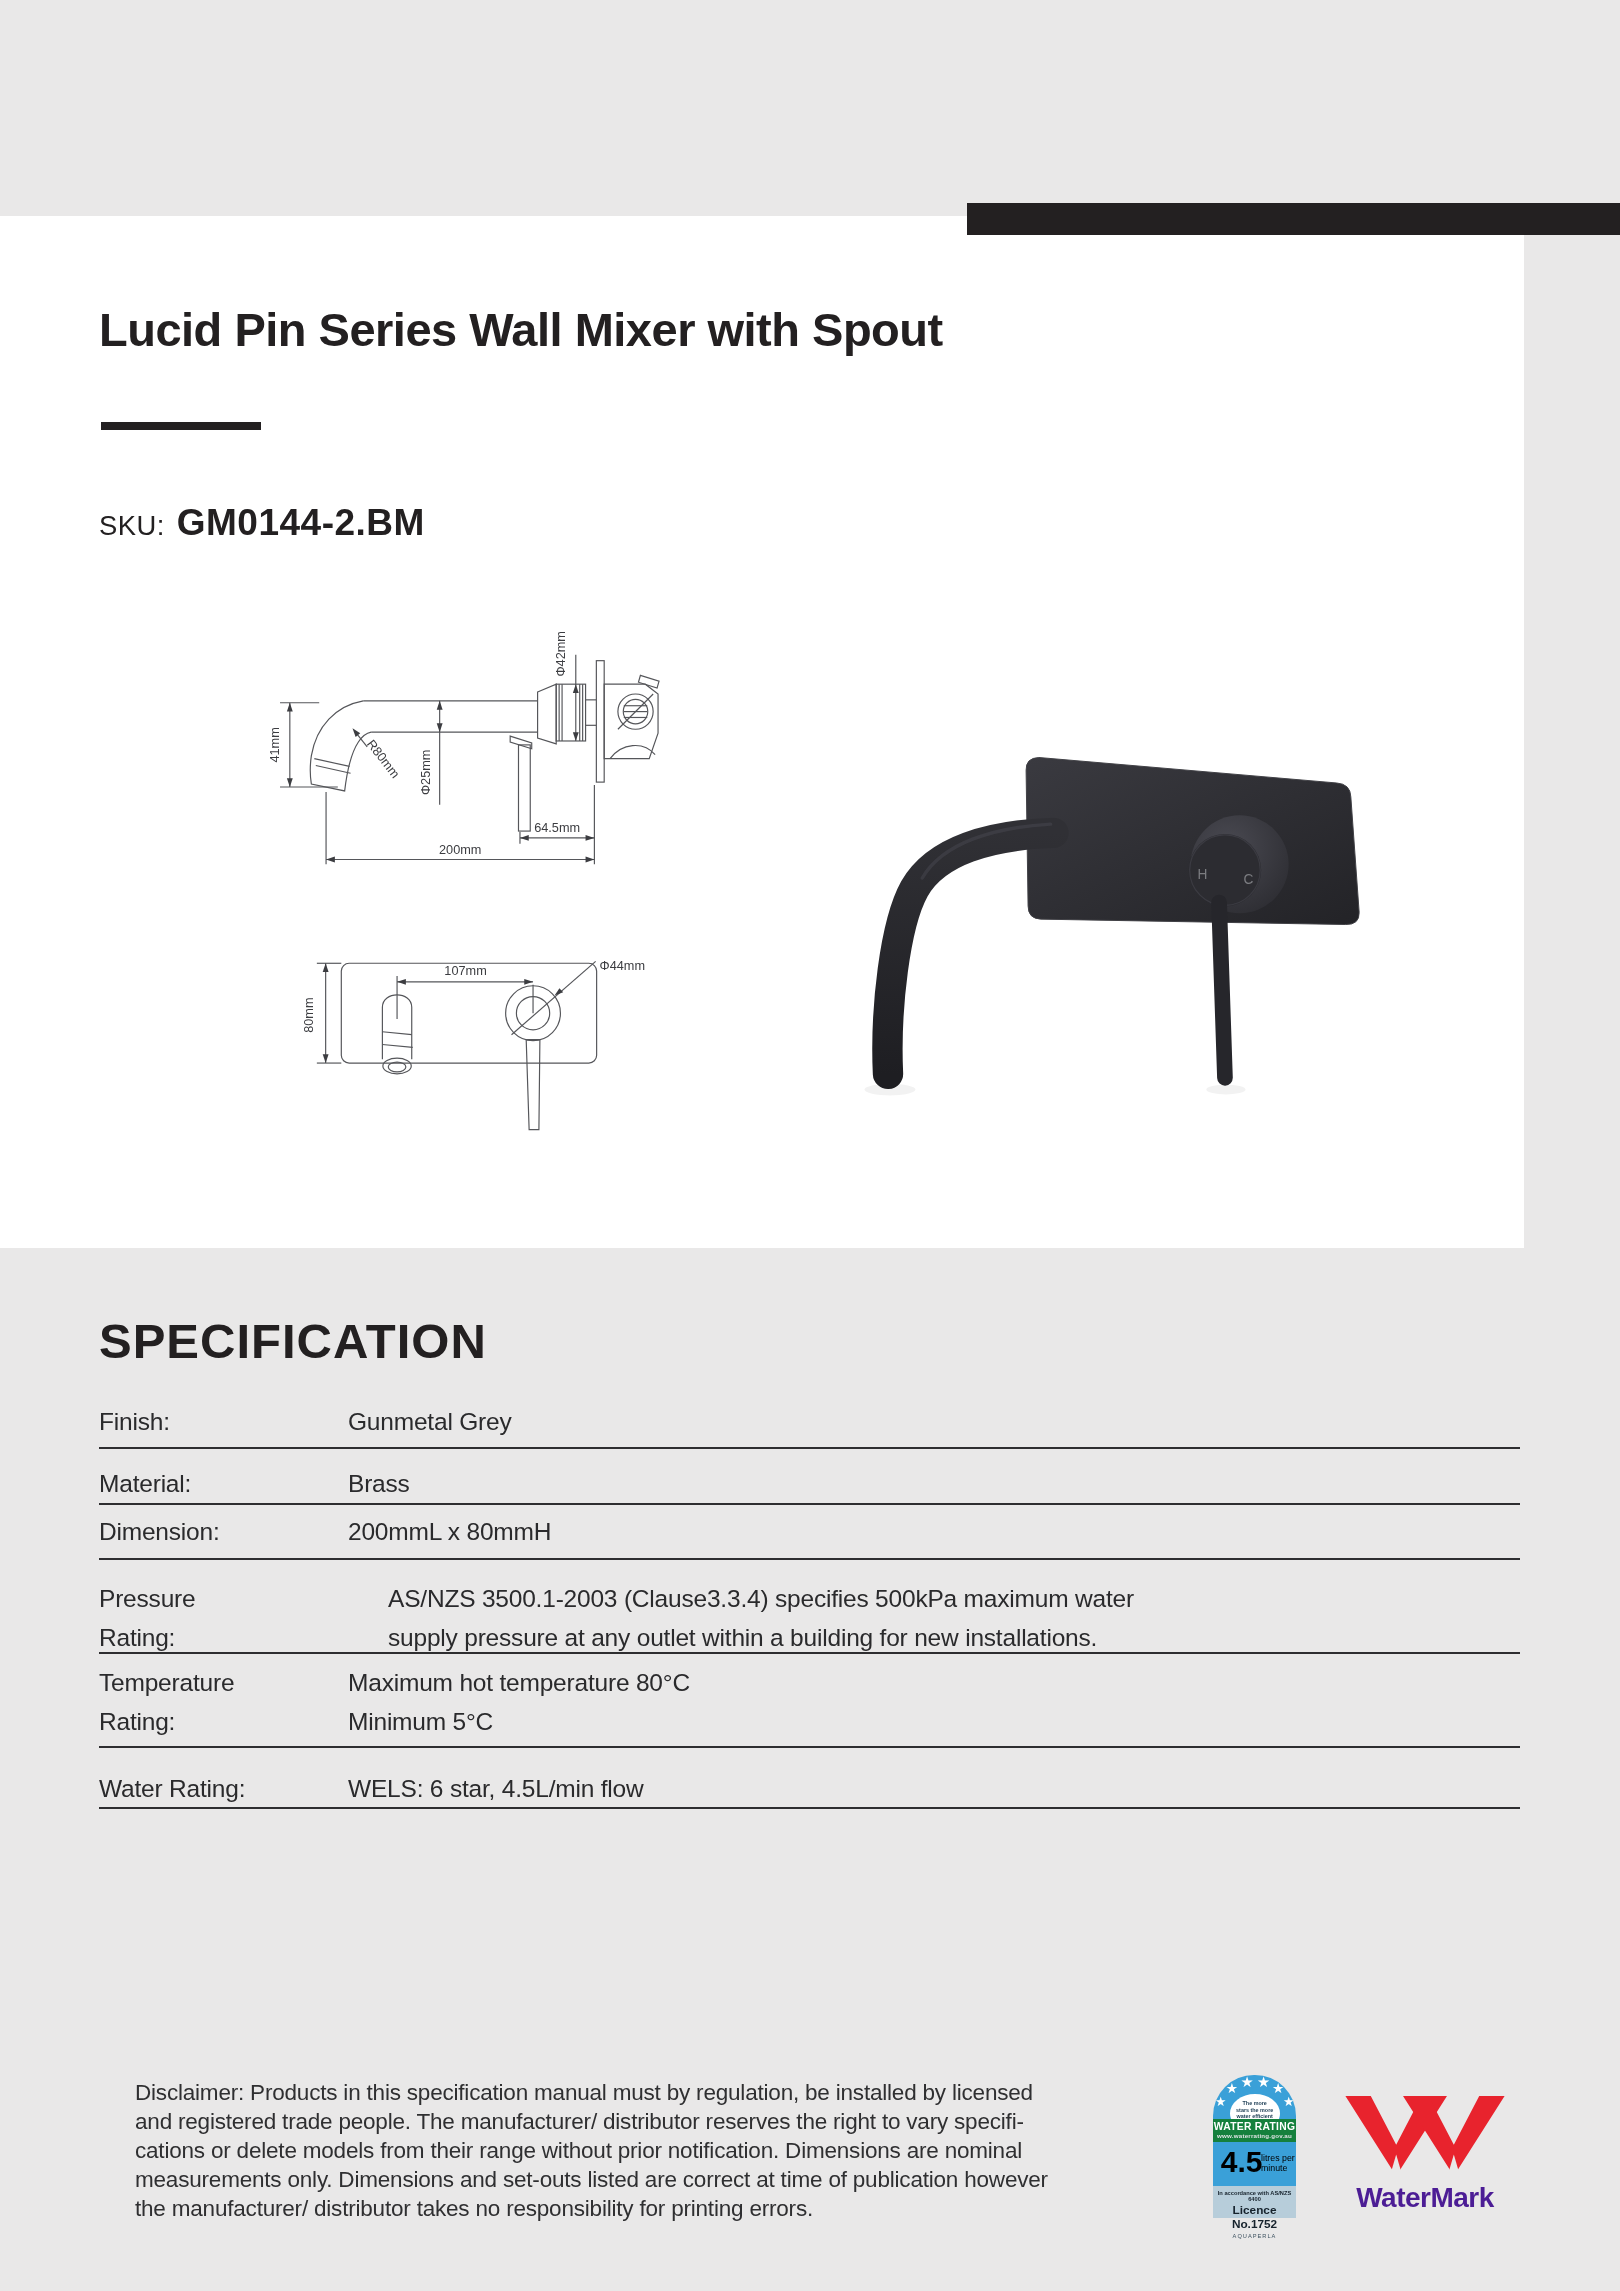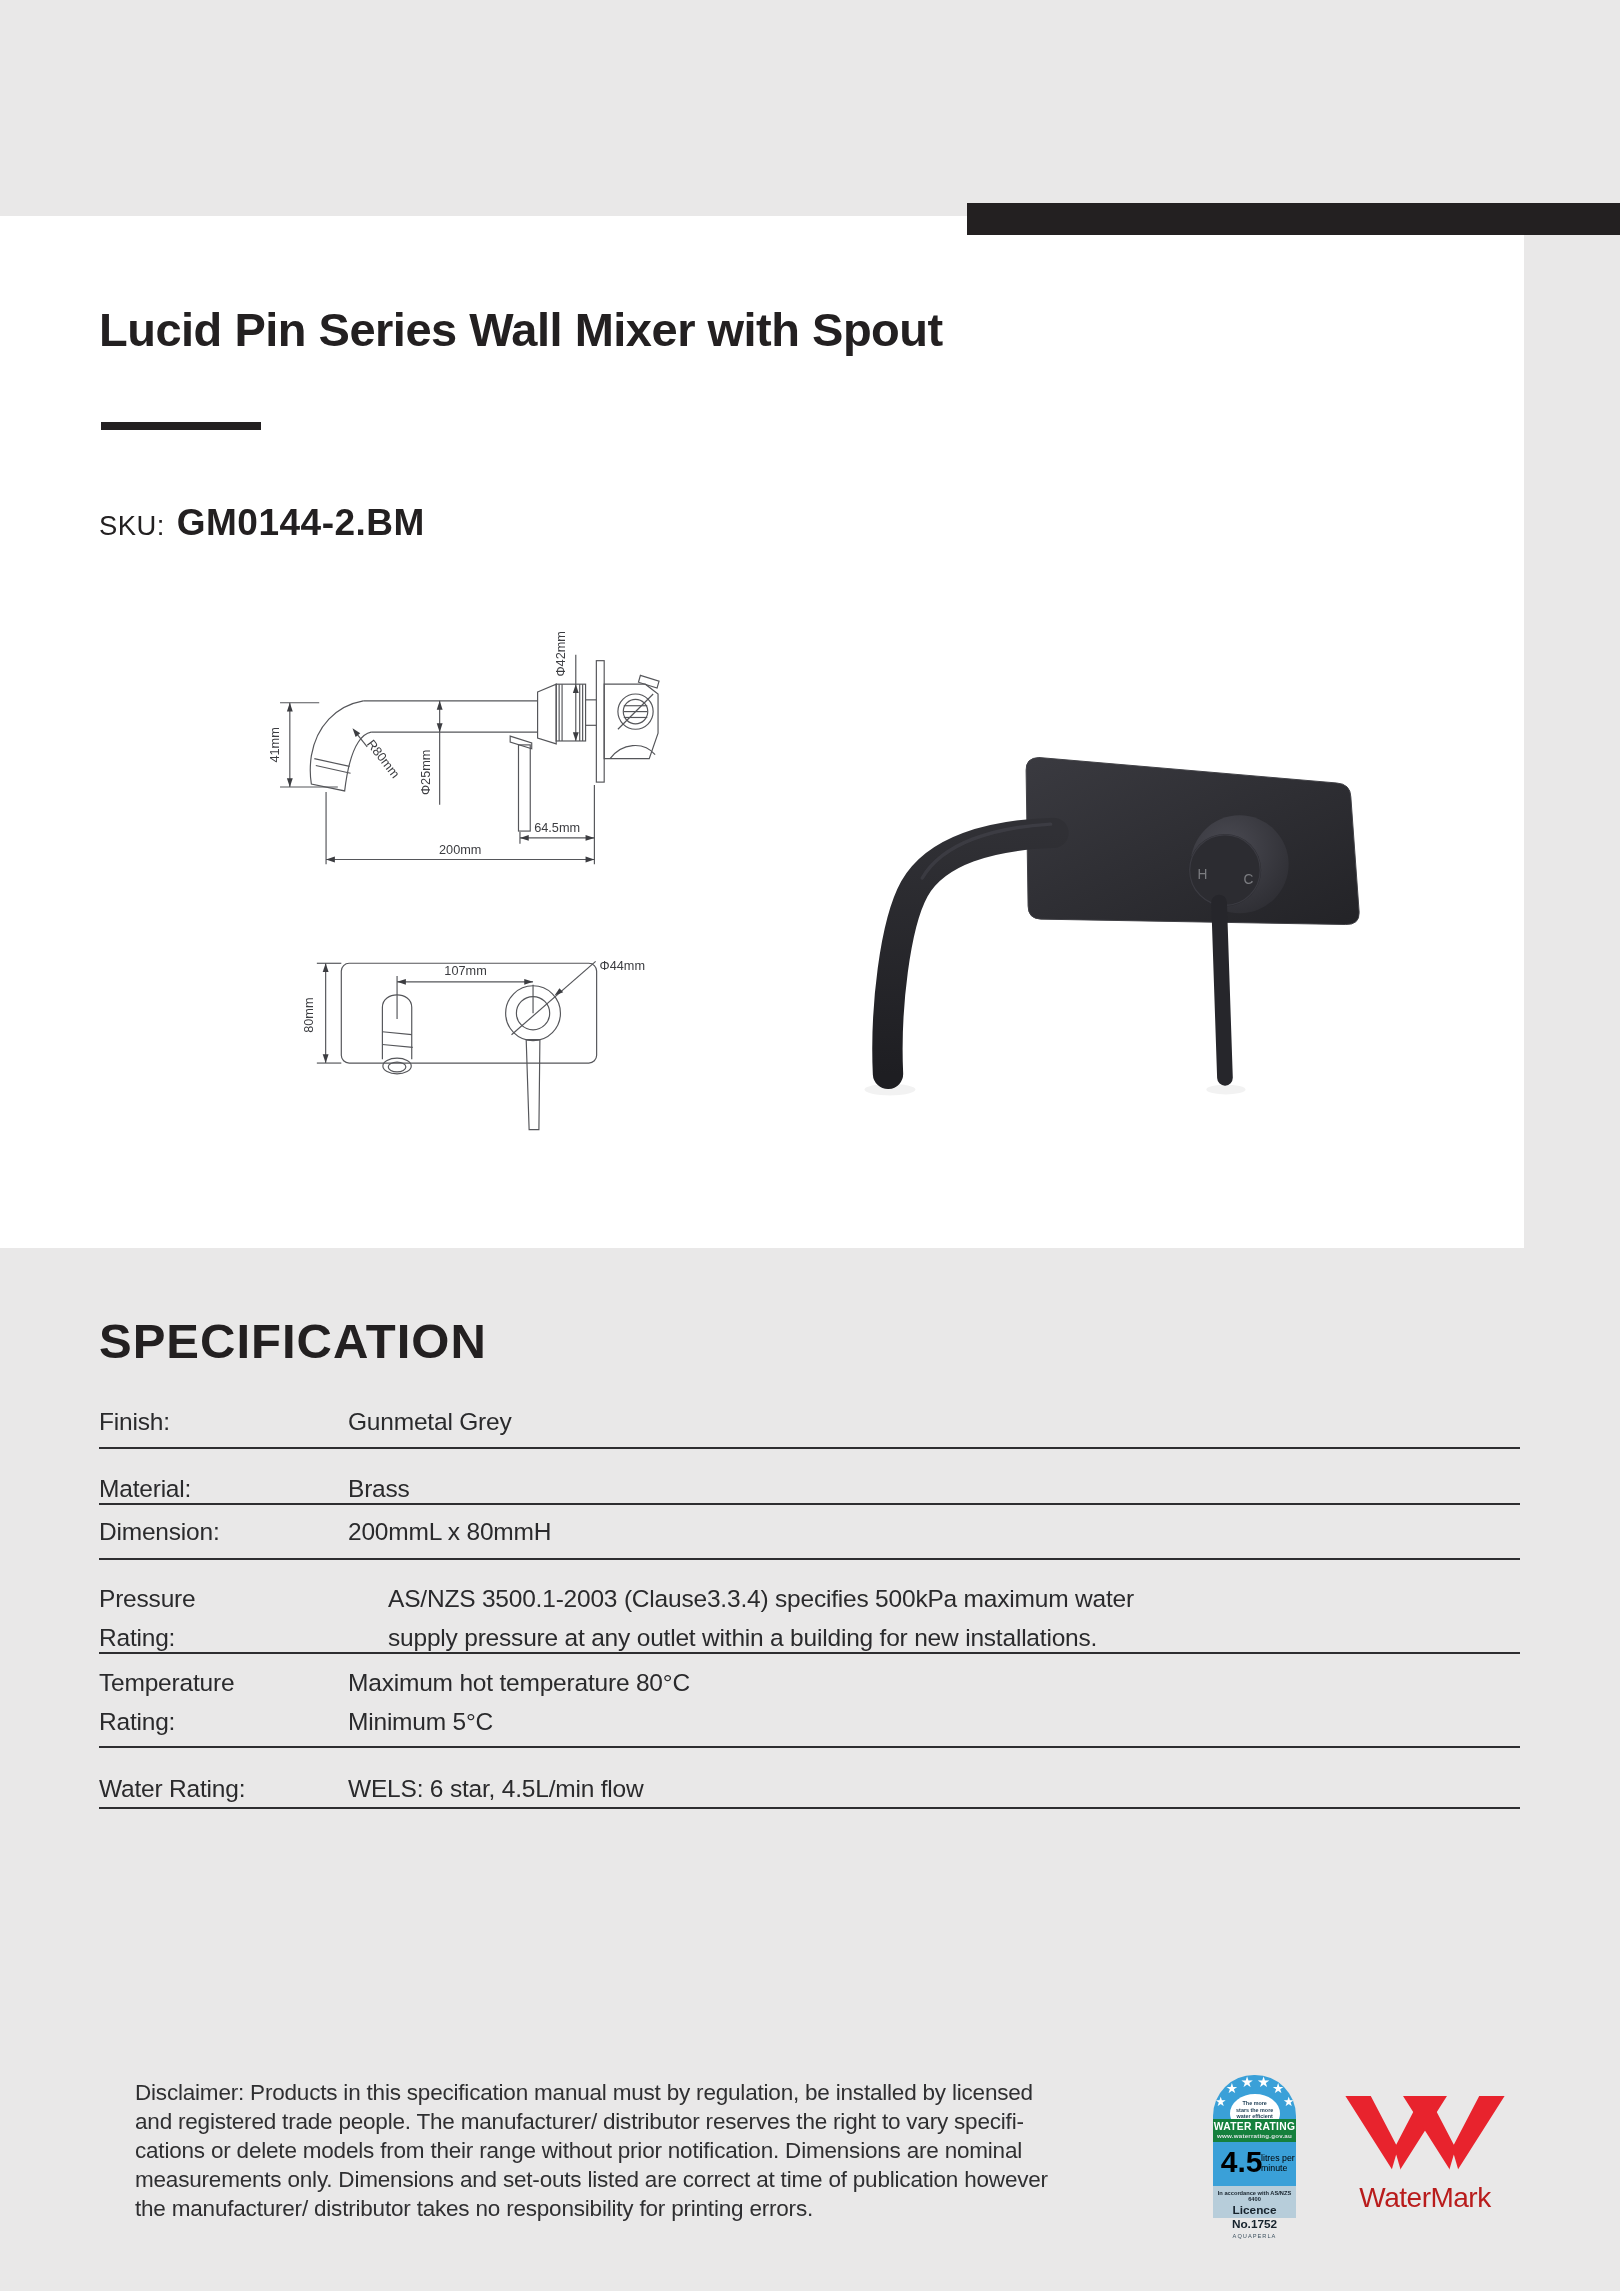--- a/index.html
+++ b/index.html
@@ -13,21 +13,21 @@
   .sku-row{left:99px;top:502px;display:flex;align-items:baseline;}
   .sku-label{font-size:27.4px;letter-spacing:0.5px;}
   .sku-value{font-size:37px;font-weight:700;margin-left:11.8px;letter-spacing:0.5px;}
   .spec-heading{left:99px;top:1313px;font-size:49px;font-weight:700;letter-spacing:1px;}
   .spec-table{left:99px;top:1397px;width:1421px;}
   .spec-row{display:flex;border-bottom:2px solid #2e2e30;box-sizing:border-box;
             font-size:24.5px;line-height:39px;letter-spacing:-0.2px;color:#2a2a2c;}
   .spec-label{width:249px;flex:0 0 249px;}
   .spec-value{flex:1;}
   .r1{height:52px;padding-top:4.9px;}
-  .r2{height:56px;padding-top:25px;align-items:center;}
+  .r2{height:56px;padding-top:15px;}
   .r3{height:55px;padding-top:6.9px;}
   .r4{height:94px;padding-top:19px;gap:40px;}
   .r5{height:94px;padding-top:8.8px;}
   .r6{height:61px;padding-top:21px;}
   .disclaimer{left:99px;top:2078px;width:980px;font-size:22.5px;line-height:29px;
               color:#2f2f31;letter-spacing:-0.2px;margin-left:36px;}
   
   .wels{left:1213px;top:2075px;width:83px;height:143px;}
   .wels-arch{position:absolute;left:0;top:0;width:83px;height:44px;background:#3aa0d8;
              border-radius:41px 41px 0 0;overflow:hidden;}
@@ -43,21 +43,21 @@
   .wels-45{position:absolute;left:7.8px;top:2.9px;font-size:30px;font-weight:700;}
   .wels-unit{position:absolute;left:48px;top:10.8px;font-size:8.8px;line-height:10.3px;}
   .wels-pale{position:absolute;left:0;top:111px;width:83px;height:32px;background:#b7cdda;
              text-align:center;color:#16222c;}
   .wels-pale .a1{font-size:5.7px;font-weight:700;margin-top:3.9px;}
   .wels-pale .a2{font-size:11.8px;font-weight:700;margin-top:1px;}
   .wels-pale .a3{font-size:5.7px;margin-top:2px;letter-spacing:1px;color:#3e5260;}
   
   .watermark{left:1345px;top:2096px;width:160px;height:118px;}
   .wm-text{position:absolute;left:0;top:86px;width:160px;text-align:center;
-           font-size:28px;font-weight:400;color:#b91c1c;letter-spacing:-0.5px;}
+           font-size:28px;font-weight:700;color:#4c1d95;letter-spacing:-0.5px;}
   svg text{font-family:"Liberation Sans",sans-serif;}
 </style>
 </head>
 <body>
 
 <div class="page">
 
   <div class="abs white-panel"></div>
   <div class="abs black-bar"></div>
 

